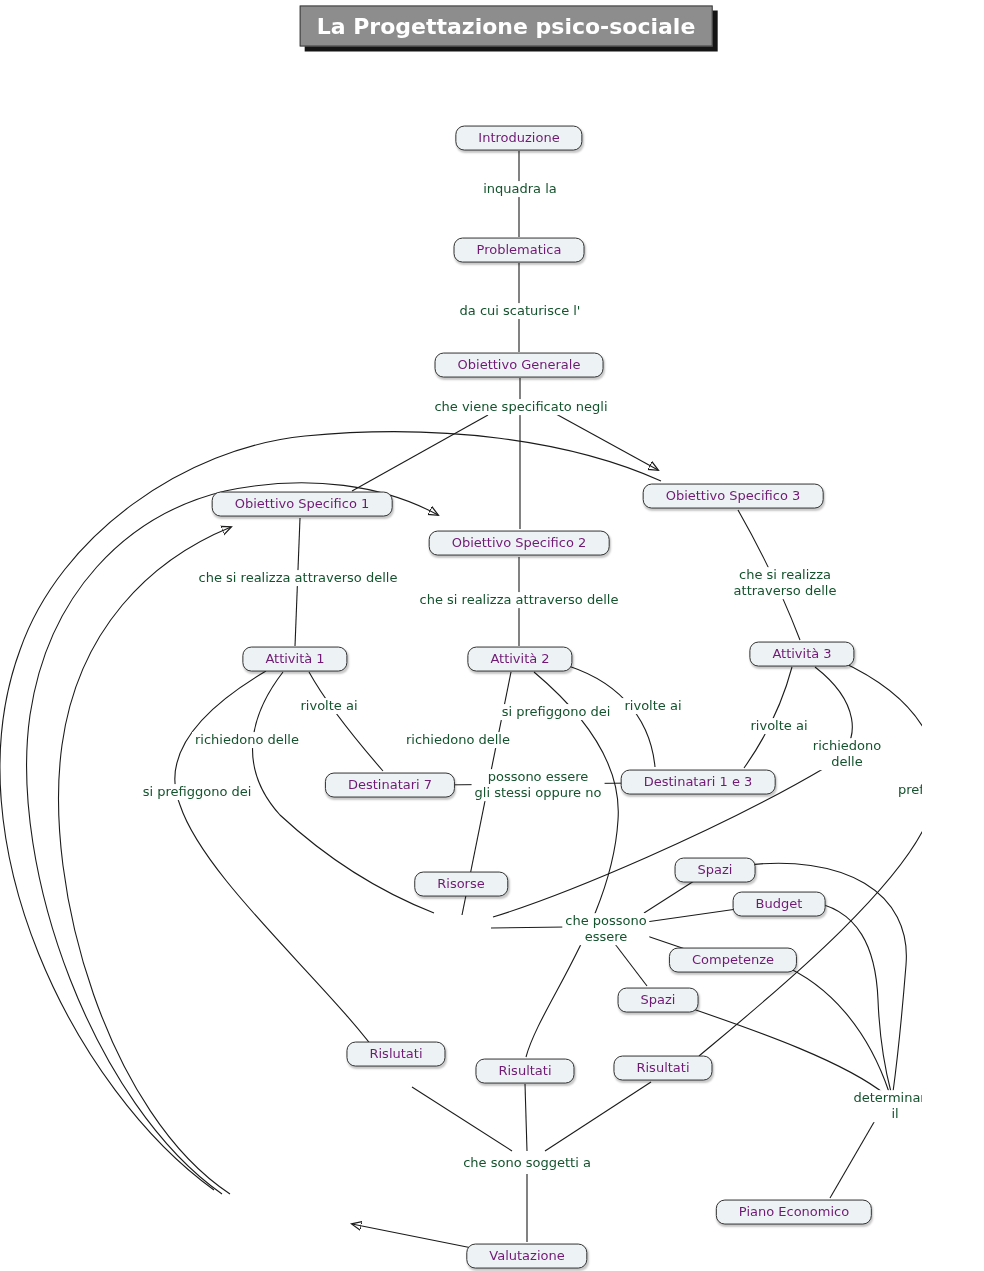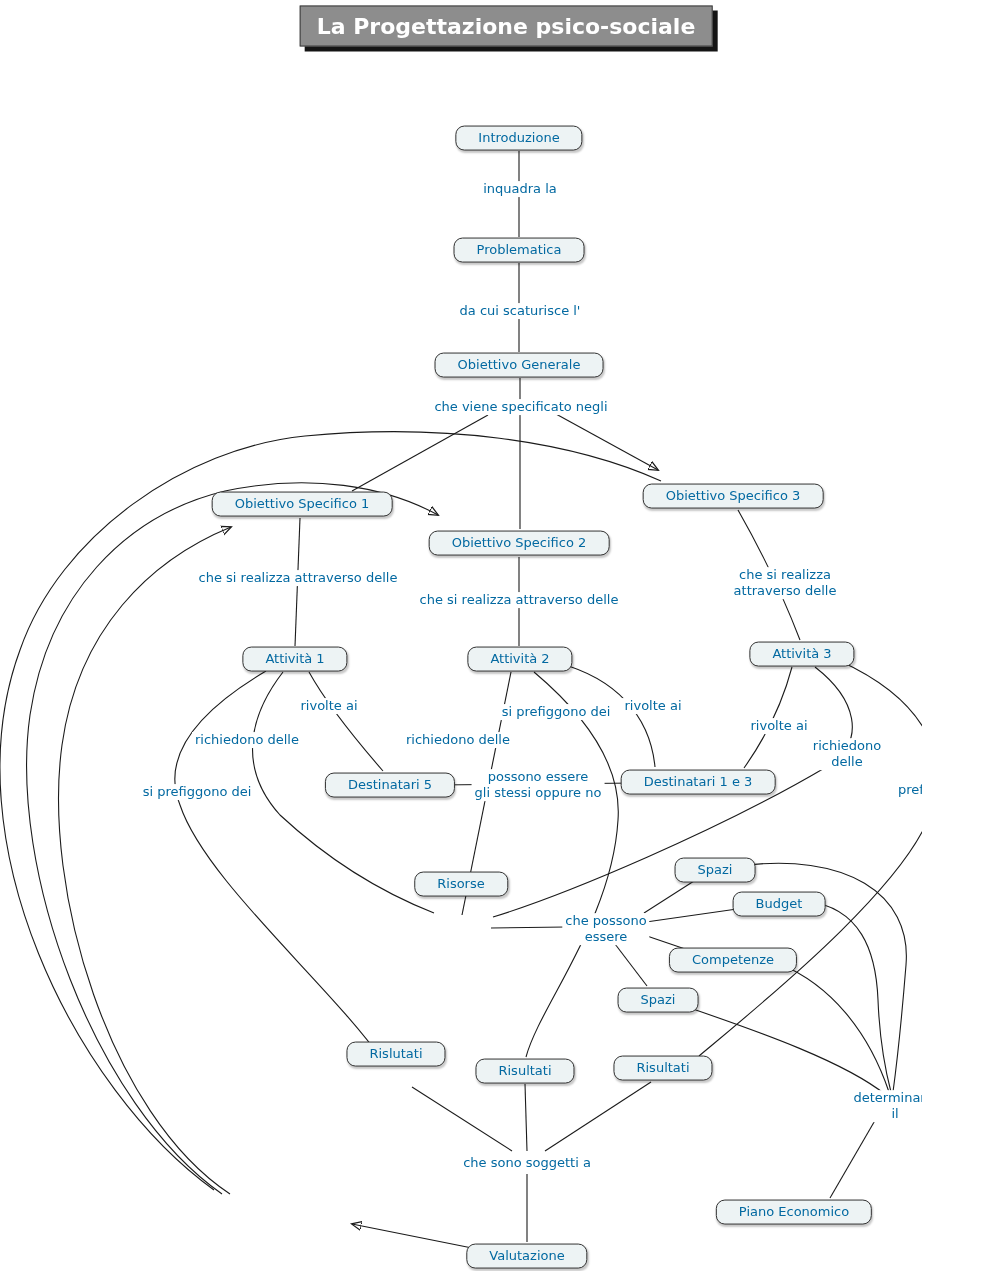--- a/index.html
+++ b/index.html
@@ -1,24 +1,24 @@
 <!DOCTYPE html>
 <html><head>
 <meta charset="utf-8">
 <style>
   html,body{margin:0;padding:0;background:#fff;}
   #map{position:relative;width:922px;height:1271px;background:#ffffff;overflow:hidden;
        font-family:"DejaVu Sans","Liberation Sans",sans-serif;}
   #edges{position:absolute;left:0;top:0;width:984px;height:1271px;}
   .node{position:absolute;transform:translate(-50%,-50%);background:#edf3f4;
         border:1.5px solid #333;border-radius:9px;padding:3px 22px;font-size:13px;
-        color:#0369a1;white-space:nowrap;box-shadow:1px 2px 2px rgba(0,0,0,0.22);
+        color:#701a75;white-space:nowrap;box-shadow:1px 2px 2px rgba(0,0,0,0.22);
         text-align:center;line-height:1.3;}
   .elabel{position:absolute;transform:translate(-50%,-50%);background:#ffffff;
-          font-size:13px;color:#0369a1;text-align:center;white-space:pre-line;
+          font-size:13px;color:#14532d;text-align:center;white-space:pre-line;
           line-height:1.22;padding:0 3px;}
   .title{position:absolute;left:506px;top:26px;transform:translate(-50%,-50%);
          background:#8d8d8d;color:#ffffff;font-size:22px;font-weight:bold;
          padding:7px 16px;border:1px solid #3c3c3c;box-shadow:5px 5px 0 #141414;
          white-space:nowrap;}
   path,line{fill:none;stroke:#1b1b1b;stroke-width:1.1;}
 </style>
 </head>
 <body>
 
@@ -72,21 +72,21 @@
 
   <div class="node" style="left:519px;top:138px">Introduzione</div>
   <div class="node" style="left:519px;top:250px">Problematica</div>
   <div class="node" style="left:519px;top:365px">Obiettivo Generale</div>
   <div class="node" style="left:302px;top:504px">Obiettivo Specifico 1</div>
   <div class="node" style="left:519px;top:543px">Obiettivo Specifico 2</div>
   <div class="node" style="left:733px;top:496px">Obiettivo Specifico 3</div>
   <div class="node" style="left:295px;top:659px">Attività 1</div>
   <div class="node" style="left:520px;top:659px">Attività 2</div>
   <div class="node" style="left:802px;top:654px">Attività 3</div>
-  <div class="node" style="left:390px;top:785px">Destinatari 5</div>
+  <div class="node" style="left:390px;top:785px">Destinatari 7</div>
   <div class="node" style="left:698px;top:782px">Destinatari 1 e 3</div>
   <div class="node" style="left:461px;top:884px">Risorse</div>
   <div class="node" style="left:715px;top:870px">Spazi</div>
   <div class="node" style="left:779px;top:904px">Budget</div>
   <div class="node" style="left:733px;top:960px">Competenze</div>
   <div class="node" style="left:658px;top:1000px">Spazi</div>
   <div class="node" style="left:396px;top:1054px">Rislutati</div>
   <div class="node" style="left:525px;top:1071px">Risultati</div>
   <div class="node" style="left:663px;top:1068px">Risultati</div>
   <div class="node" style="left:527px;top:1256px">Valutazione</div>

